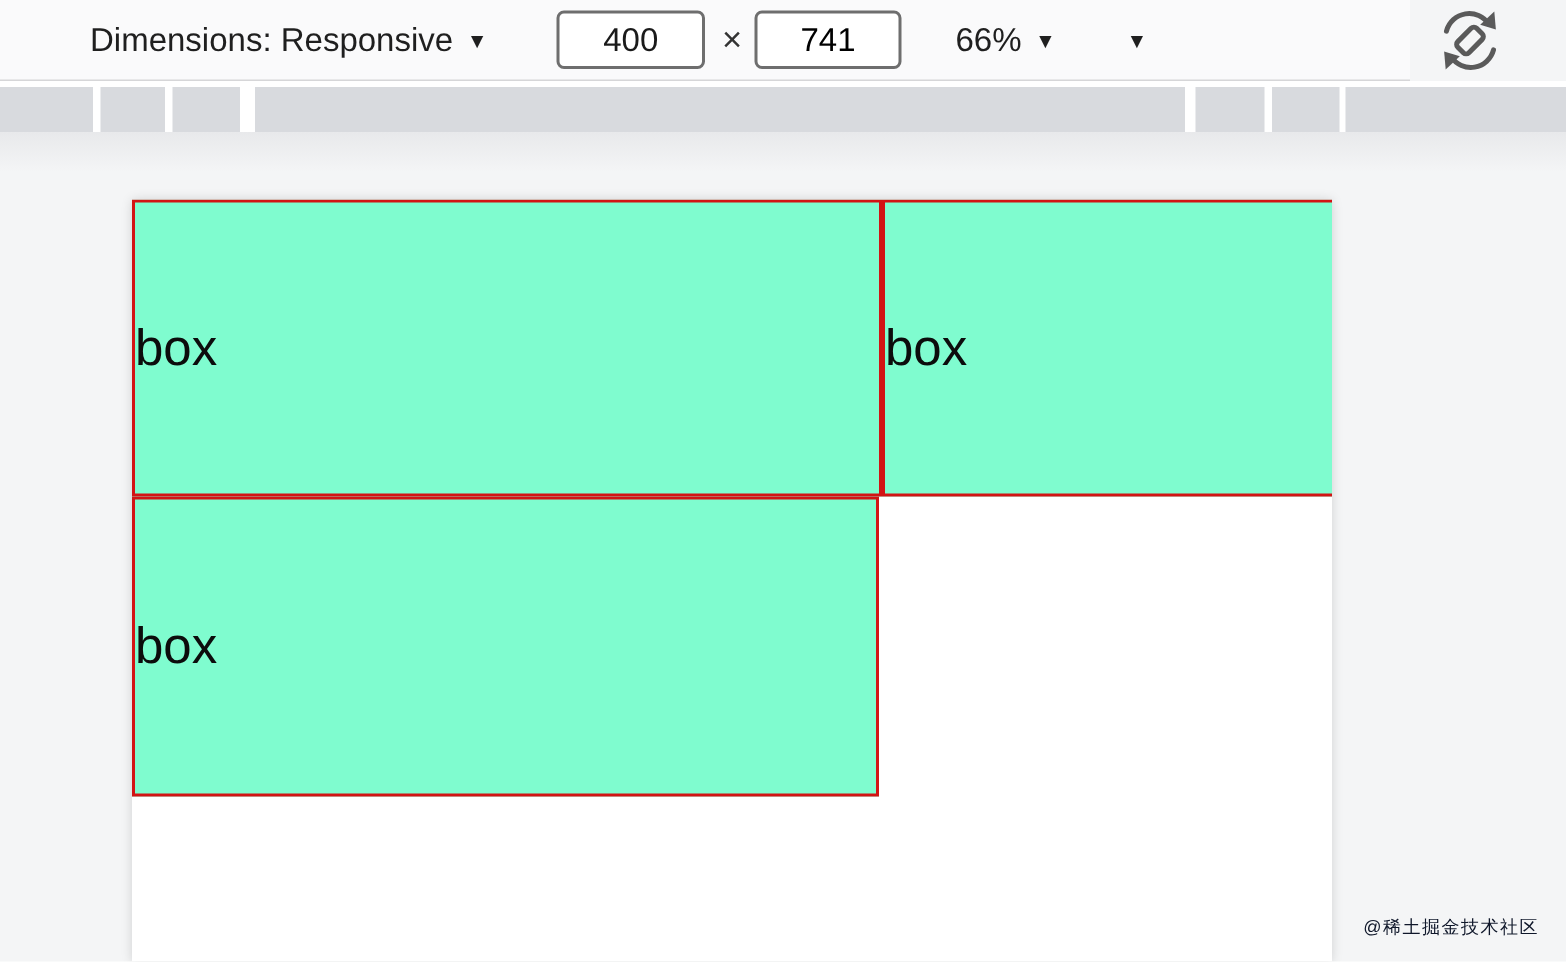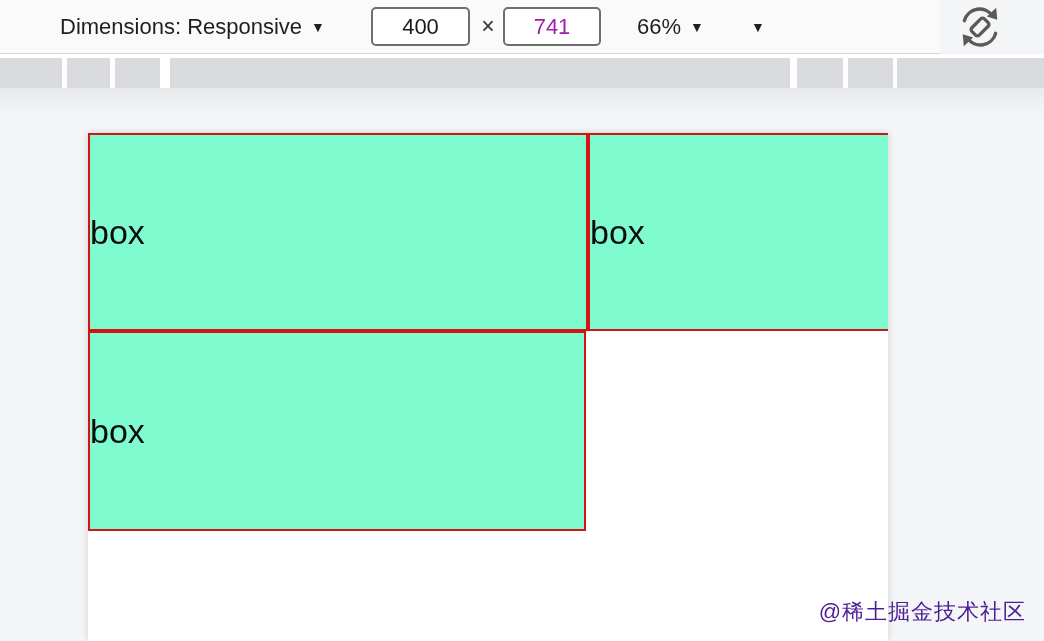--- a/index.html
+++ b/index.html
@@ -17,21 +17,21 @@
   .tb-item{
     position:absolute;top:0;height:53px;display:flex;align-items:center;
     color:#1f1f1f;font-size:22px;white-space:nowrap;cursor:default;
   }
   .caret{font-size:14px;margin-left:9px;color:#1f1f1f;line-height:1;}
   .dim-input{
     position:absolute;top:7px;height:39px;box-sizing:border-box;
     border:2px solid #6e6e6e;border-radius:5px;background:#fff;
     text-align:center;font-size:22px;font-family:inherit;color:#1a1a1a;padding:16px;outline:none;
   }
-  .dim-input.muted{color:#a21caf;}
+  .dim-input.muted{color:#000000;}
   #input-width{left:371px;width:99px;}
   #input-height{left:503px;width:98px;}
   .times-sep{left:474px;width:28px;justify-content:center;color:#333;font-size:23px;}
   .rotate-btn{
     position:absolute;left:948px;top:3px;width:64px;height:48px;
     display:flex;align-items:center;justify-content:center;cursor:pointer;background:transparent;border:none;
   }
 
   
   .strip{position:absolute;top:54px;left:0;width:1044px;height:34px;background:#ffffff;}
@@ -53,22 +53,22 @@
     background:var(--box-fill,#7ffccf);
     border:2px solid var(--box-border,#d21414);
     display:flex;align-items:center;justify-content:flex-start;
     font-size:34px;color:#0c0c0c;
   }
   #box-a{left:0;top:0;width:500px;height:198px;}
   #box-b{left:500px;top:0;width:500px;height:198px;}
   #box-c{left:0;top:198px;width:498px;height:200px;}
 
   .watermark{
-    position:absolute;right:18px;bottom:14px;font-size:22px;
-    color:#4c1d95;letter-spacing:1px;z-index:9;
+    position:absolute;right:18px;bottom:14px;font-size:12px;
+    color:#0f172a;letter-spacing:1px;z-index:9;
   }
 </style>
 </head>
 <body>
 
 <div class="toolbar">
 
   <div class="tb-item" style="left:60px">
     <span>Dimensions: Responsive</span>
     <span class="caret">▼</span>

